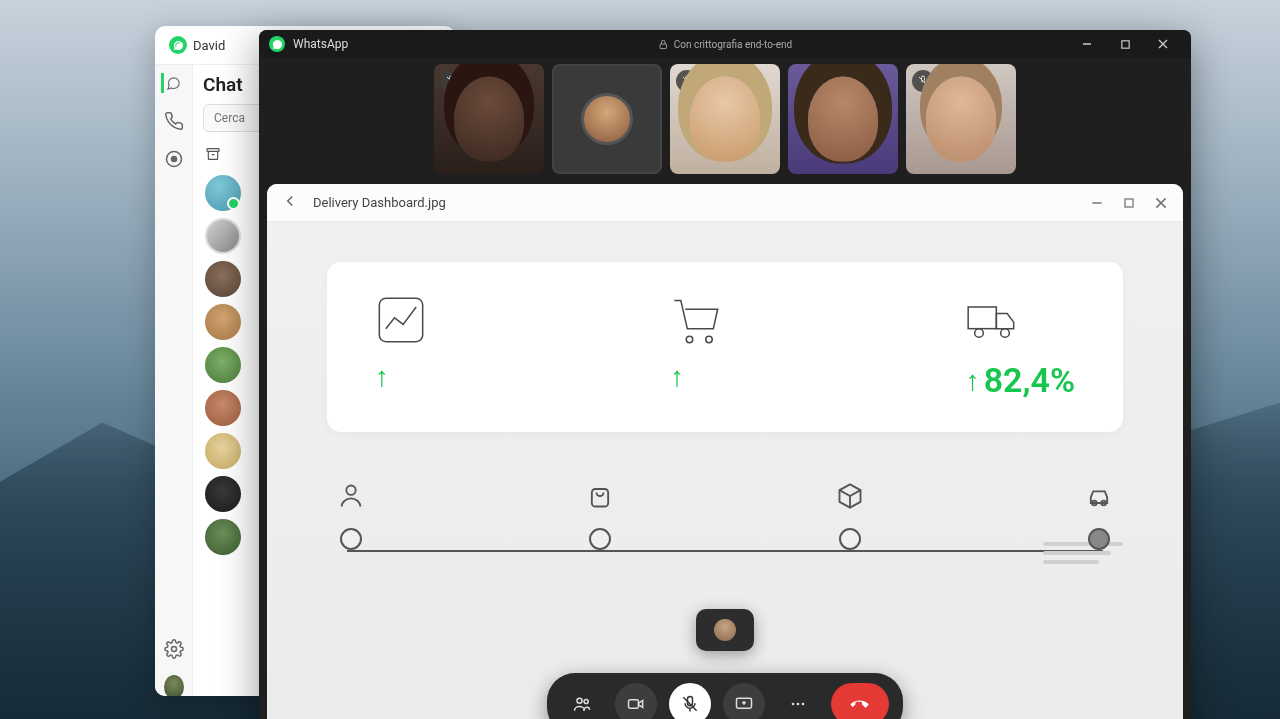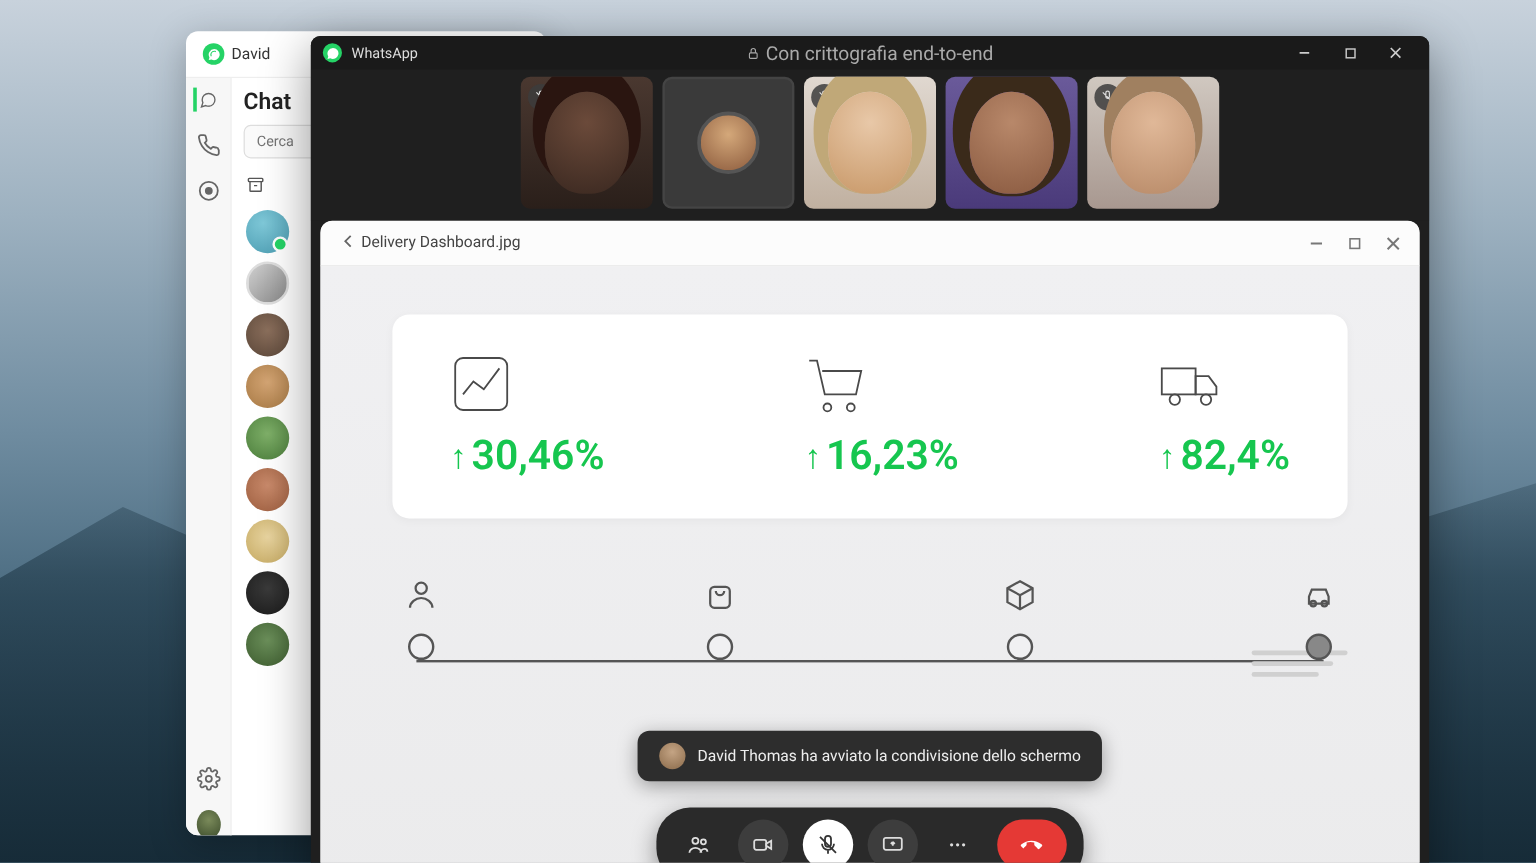--- a/index.html
+++ b/index.html
@@ -35,21 +35,21 @@
 .avatar-5 { background: radial-gradient(circle at 50% 40%, #7fb069, #4a7c3a); }
 .avatar-6 { background: radial-gradient(circle at 50% 40%, #c98a6b, #9c5d3e); }
 .avatar-7 { background: radial-gradient(circle at 50% 40%, #e8d4a0, #c4a860); }
 .avatar-8 { background: radial-gradient(circle at 50% 40%, #3a3a3a, #1a1a1a); }
 .avatar-9 { background: radial-gradient(circle at 50% 40%, #6b8f5a, #3d5c2f); }
 
 
 .call-window { position:absolute; left:259px; top:0; width:932px; height:719px; background:#1f1f1f; border-radius:8px 8px 0 0; box-shadow:0 10px 40px rgba(0,0,0,0.4); overflow:hidden;margin-top:30px; }
 .call-titlebar { height:28px; display:flex; align-items:center; padding:0 10px; color:#ddd; font-size:12px; background:#1a1a1a; }
 .call-titlebar .wa-logo { width:16px; height:16px; margin-right:8px; }
-.call-titlebar .enc { position:absolute; left:50%; transform:translateX(-50%); display:flex; align-items:center; gap:5px; color:#aaa; font-size:16px; }
+.call-titlebar .enc { position:absolute; left:50%; transform:translateX(-50%); display:flex; align-items:center; gap:5px; color:#aaa; font-size:10px; }
 .call-titlebar .win-controls { margin-left:auto; display:flex; gap:2px; }
 .call-titlebar .win-btn { width:36px; height:24px; display:flex; align-items:center; justify-content:center; color:#ccc; cursor:pointer; }
 
 .participants { display:flex; gap:8px; padding:6px 0 10px; justify-content:center; background:#1f1f1f; }
 .participant { width:110px; height:110px; border-radius:8px; background:#333; position:relative; overflow:hidden; }
 .participant.mine { border:2px solid #444; }
 .participant .mic-off { position:absolute; top:6px; left:6px; width:22px; height:22px; border-radius:50%; background:rgba(60,60,60,0.85); display:flex; align-items:center; justify-content:center; }
 .participant .mic-off svg { width:12px; height:12px; fill:#ddd; }
 .participant.avatar-mode { display:flex; align-items:center; justify-content:center; background:#3a3a3a; }
 .participant.avatar-mode .circle-av { width:52px; height:52px; border-radius:50%; background: radial-gradient(circle at 50% 35%, #d4a87a, #8b5a3c); border:3px solid #555; }
@@ -58,21 +58,21 @@
 .p1::after { background: radial-gradient(circle at 50% 30%, #6b4a3a, #3a2820); box-shadow: 0 -15px 0 10px #2a1510; }
 .p3 { background: linear-gradient(180deg,#e0d8d0,#c0b0a0); }
 .p3::after { background: radial-gradient(circle at 50% 30%, #e8c8a8, #c89868); box-shadow: 0 -12px 0 12px #c0a878; }
 .p4 { background: linear-gradient(180deg,#6a5a9a,#4a3a7a); }
 .p4::after { background: radial-gradient(circle at 50% 30%, #b8886a, #8a5a40); box-shadow: 0 -12px 0 14px #3a2a1a; }
 .p5 { background: linear-gradient(180deg,#d0c8c0,#a89890); }
 .p5::after { background: radial-gradient(circle at 50% 30%, #e0b898, #b88a68); box-shadow: 0 -14px 0 6px #a08060; }
 
 
 .shared-screen { position:absolute; left:8px; right:8px; top:154px; bottom:0; background:#f5f5f5; border-radius:10px 10px 0 0; overflow:hidden; }
-.shared-titlebar { height:38px; display:flex; align-items:center; padding:0 14px; gap:2px; border-bottom:1px solid #e8e8e8; background:#fcfcfc; }
+.shared-titlebar { height:38px; display:flex; align-items:center; padding:0 14px; gap:14px; border-bottom:1px solid #e8e8e8; background:#fcfcfc; }
 .shared-titlebar .back { color:#666; cursor:pointer; }
 .shared-titlebar .title { font-size:13px; color:#444; }
 .shared-titlebar .win-controls2 { margin-left:auto; display:flex; gap:16px; }
 .shared-titlebar .wc { color:#777; cursor:pointer; width:16px; height:16px; display:flex; align-items:center; justify-content:center; }
 
 .dashboard { padding: 40px 60px 20px; background: linear-gradient(180deg,#f0f0f2,#ebebec); height: calc(100% - 38px); position:relative; }
 .kpi-card { background:#fff; border-radius:14px; padding: 32px 48px; display:flex; justify-content:space-between; box-shadow:0 2px 8px rgba(0,0,0,0.04); margin-bottom:50px; }
 .kpi { display:flex; flex-direction:column; gap:14px; }
 .kpi-icon { width:52px; height:52px; color:#4a4a4a; }
 .kpi-icon svg { width:100%; height:100%; stroke:#4a4a4a; stroke-width:1.4; fill:none; }
@@ -260,32 +260,30 @@
 
     <div class="dashboard">
       <div class="kpi-card">
         <div class="kpi">
           <div class="kpi-icon"><svg viewBox="0 0 48 48">
                 <rect x="4" y="4" width="40" height="40" rx="6"></rect>
                 <path d="M10 32l8-10 8 6 12-16"></path>
               </svg></div>
           <div class="kpi-val">
               <span class="arrow">↑</span>
-              <span>30,46%</span>
             </div>
         </div>
         <div class="kpi">
           <div class="kpi-icon"><svg viewBox="0 0 48 48">
                 <circle cx="18" cy="42" r="3"></circle>
                 <circle cx="36" cy="42" r="3"></circle>
                 <path d="M4 6h6l6 26h24l4-18H14"></path>
               </svg></div>
           <div class="kpi-val">
               <span class="arrow">↑</span>
-              <span>16,23%</span>
             </div>
         </div>
         <div class="kpi">
           <div class="kpi-icon"><svg viewBox="0 0 48 48">
                 <rect x="2" y="12" width="26" height="20"></rect>
                 <path d="M28 18h10l6 8v6H28z"></path>
                 <circle cx="12" cy="36" r="4"></circle>
                 <circle cx="36" cy="36" r="4"></circle>
               </svg></div>
           <div class="kpi-val">
@@ -333,21 +331,20 @@
       <div class="text-lines">
           <div></div>
           <div></div>
           <div></div>
         </div>
     </div>
   </div>
 
   <div class="toast">
     <div class="toast-av"></div>
-    <span>David Thomas ha avviato la condivisione dello schermo</span>
   </div>
 
   <div class="call-controls">
     <div class="ctrl-btn ghost">
         <svg viewBox="0 0 24 24" fill="none" stroke="currentColor" stroke-width="1.8">
           <circle cx="9" cy="8" r="3"></circle>
           <circle cx="17" cy="9" r="2.5"></circle>
           <path d="M3 20c0-3 3-5 6-5s6 2 6 5M14 20c0-2 2-4 4-4s3 1 3 3"></path>
         </svg>
       </div>

